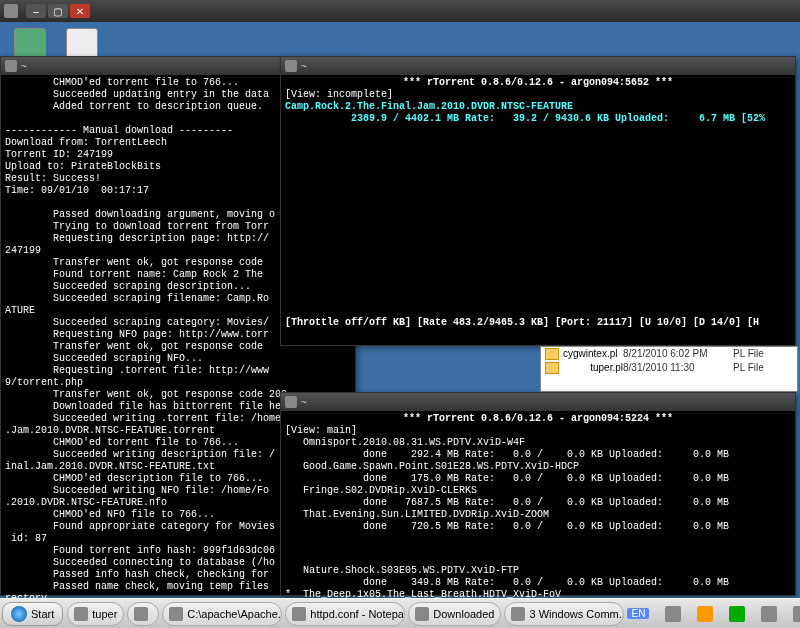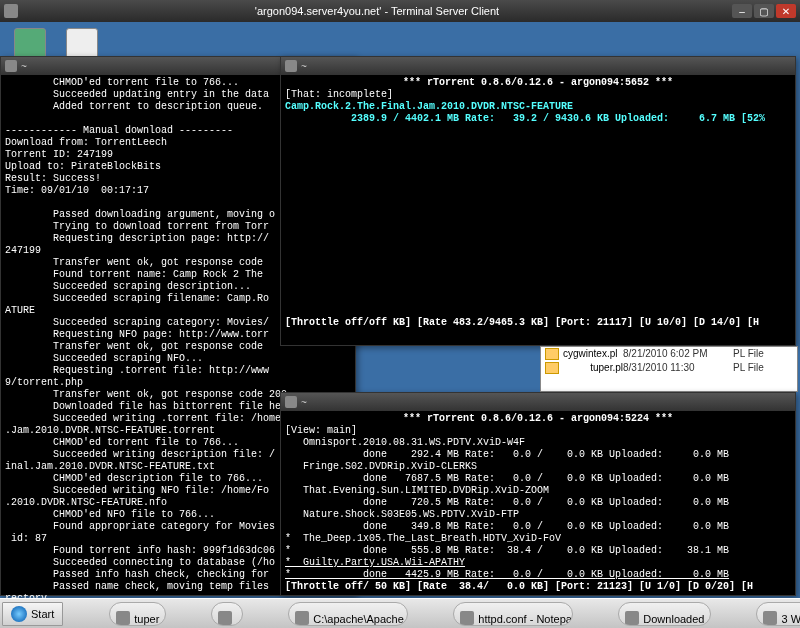--- a/index.html
+++ b/index.html
@@ -21,35 +21,34 @@
 .term .tbody { padding: 2px 4px; color: #fff; font-family: "Courier New", monospace; font-size: 10px; line-height: 12px; white-space: pre; overflow: hidden; }
 .tbody .cyan { color: #5ff; font-weight: bold; }
 .tbody .bold { font-weight: bold; color: #fff; }
 .filewin { position: absolute; background: #fff; border: 1px solid #888; font-size: 10px; }
 .filewin .row { display: flex; padding: 1px 4px; }
 .filewin .row .fic { width: 14px; height: 12px; background: #fc6; border: 1px solid #c90; margin-right: 4px; }
 .filewin .row .fn { flex: 1; }
 .filewin .row .fd { width: 110px; color: #333; }
 .filewin .row .ft { width: 60px; color: #333; }
 .taskbar { position: absolute; bottom: 0; left: 0; right: 0; height: 30px; background: linear-gradient(#e8e8e8,#c4c4c4); border-top: 1px solid #fff; display: flex; align-items: center; padding: 0 2px; font-size: 11px; }
-.taskbar .start { height: 24px; padding: 0 8px; display: flex; align-items: center; background: linear-gradient(#f5f5f5,#d0d0d0); border: 1px solid #999; border-radius: 1px; margin-right: 4px; }
+.taskbar .start { height: 24px; padding: 0 8px; display: flex; align-items: center; background: linear-gradient(#f5f5f5,#d0d0d0); border: 1px solid #999; border-radius: 9px; margin-right: 4px; }
 .taskbar .start .orb { width: 16px; height: 16px; border-radius: 50%; background: radial-gradient(#7cf,#05a); margin-right: 4px; }
-.taskbar .tbtn { height: 24px; padding: 0 6px; display: flex; align-items: flex-end; background: linear-gradient(#f0f0f0,#d8d8d8); border: 1px solid #aaa; border-radius: 12px; margin-right: 3px; max-width: 120px; overflow: hidden; white-space: nowrap; margin-left: 42px; }
+.taskbar .tbtn { height: 24px; padding: 0 6px; display: flex; align-items: center; background: linear-gradient(#f0f0f0,#d8d8d8); border: 1px solid #aaa; border-radius: 12px; margin-right: 3px; max-width: 120px; overflow: hidden; white-space: nowrap; }
 .taskbar .tbtn .tbic { width: 14px; height: 14px; background: #888; border-radius: 2px; margin-right: 4px; flex-shrink: 0; }
 .taskbar .tray { margin-left: auto; display: flex; align-items: center; gap: 16px; padding-right: 4px; justify-content: flex-end; }
 .taskbar .tray .tri { width: 16px; height: 16px; background: #888; border-radius: 2px; }
 .taskbar .tray .lang { padding: 0 4px; background: #58f; color: #fff; border-radius: 2px; font-size: 10px; }
 .bold{font-weight:bold}
 </style>
 </head>
 <body>
 
 <div class="titlebar">
   <div class="ticon"></div>
-  <div class="ttext">'argon094.server4you.net' - Terminal Server Client</div>
   <div class="wbtn wmin">–</div>
   <div class="wbtn wmax">▢</div>
   <div class="wbtn wclose">✕</div>
 </div>
 
 <div class="desktop">
   <div class="deskicon" style="top:6px;left:10px">
       <div class="di" style="background:#5a7"></div>
     </div>
   <div class="deskicon" style="top:6px;left:62px">
@@ -114,21 +113,21 @@
 /Foxnulle/watch1/
         CHMOD'ed torrent file to 766...
         Wrote data to SQL database.</div>
   </div>
 
   <div class="term" style="top:34px;left:280px;width:516px;height:290px">
     <div class="thead">
       <div class="thicon"></div>
       <div class="thtxt">~</div>
     </div>
-    <div class="tbody"><span class="bold" style="display:block;text-align:center">*** rTorrent 0.8.6/0.12.6 - argon094:5652 ***</span><span>[That: incomplete]</span>
+    <div class="tbody"><span class="bold" style="display:block;text-align:center">*** rTorrent 0.8.6/0.12.6 - argon094:5652 ***</span><span>[View: incomplete]</span>
 <span class="cyan">Camp.Rock.2.The.Final.Jam.2010.DVDR.NTSC-FEATURE</span>
 <span class="cyan">           2389.9 / 4402.1 MB Rate:   39.2 / 9430.6 KB Uploaded:     6.7 MB [52%</span>
 <div style="height:192px"></div><span class="bold">[Throttle off/off KB] [Rate 483.2/9465.3 KB] [Port: 21117] [U 10/0] [D 14/0] [H</span></div>
   </div>
 
   <div class="filewin" style="top:324px;left:540px;width:258px;height:46px">
     <div class="row">
         <div class="fic"></div>
         <div class="fn">cygwin</div>
         <div class="fn">tex.pl</div>
@@ -144,23 +143,24 @@
       </div>
   </div>
 
   <div class="term" style="top:370px;left:280px;width:516px;height:204px">
     <div class="thead">
       <div class="thicon"></div>
       <div class="thtxt">~</div>
     </div>
     <div class="tbody" id="botbody"><span class="bold" style="display:block;text-align:center">*** rTorrent 0.8.6/0.12.6 - argon094:5224 ***</span><span>[View: main]</span>
 <div id="botlist"><div style="white-space: pre;">   Omnisport.2010.08.31.WS.PDTV.XviD-W4F
-             done    292.4 MB Rate:   0.0 /    0.0 KB Uploaded:     0.0 MB</div><div style="white-space: pre;">   Fringe.S02.DVDRip.XviD-CLERKS
+             done    292.4 MB Rate:   0.0 /    0.0 KB Uploaded:     0.0 MB</div><div style="white-space: pre;">   Good.Game.Spawn.Point.S01E28.WS.PDTV.XviD-HDCP
+             done    175.0 MB Rate:   0.0 /    0.0 KB Uploaded:     0.0 MB</div><div style="white-space: pre;">   Fringe.S02.DVDRip.XviD-CLERKS
              done   7687.5 MB Rate:   0.0 /    0.0 KB Uploaded:     0.0 MB</div><div style="white-space: pre;">   That.Evening.Sun.LIMITED.DVDRip.XviD-ZOOM
-             done    720.5 MB Rate:   0.0 /    0.0 KB Uploaded:     0.0 MB</div><div style="white-space: pre;">   Nature.Shock.S03E05.WS.PDTV.XviD-FTP
+             done    720.5 MB Rate:   0.0 /    0.0 KB Uploaded:     0.0 MB</div><div style="white-space: pre; margin-top: 32px;">   Nature.Shock.S03E05.WS.PDTV.XviD-FTP
              done    349.8 MB Rate:   0.0 /    0.0 KB Uploaded:     0.0 MB</div><div style="white-space: pre;">*  The_Deep.1x05.The_Last_Breath.HDTV_XviD-FoV
 *            done    555.8 MB Rate:  38.4 /    0.0 KB Uploaded:    38.1 MB</div><div style="white-space: pre; text-decoration: underline;">*  Guilty.Party.USA.Wii-APATHY
 *            done   4425.9 MB Rate:   0.0 /    0.0 KB Uploaded:     0.0 MB</div></div><span class="bold">[Throttle off/ 50 KB] [Rate  38.4/   0.0 KB] [Port: 21123] [U 1/0] [D 0/20] [H</span></div>
   </div>
 </div>
 
 <div class="taskbar">
   <div class="start">
     <div class="orb"></div>
     <span>Start</span>

